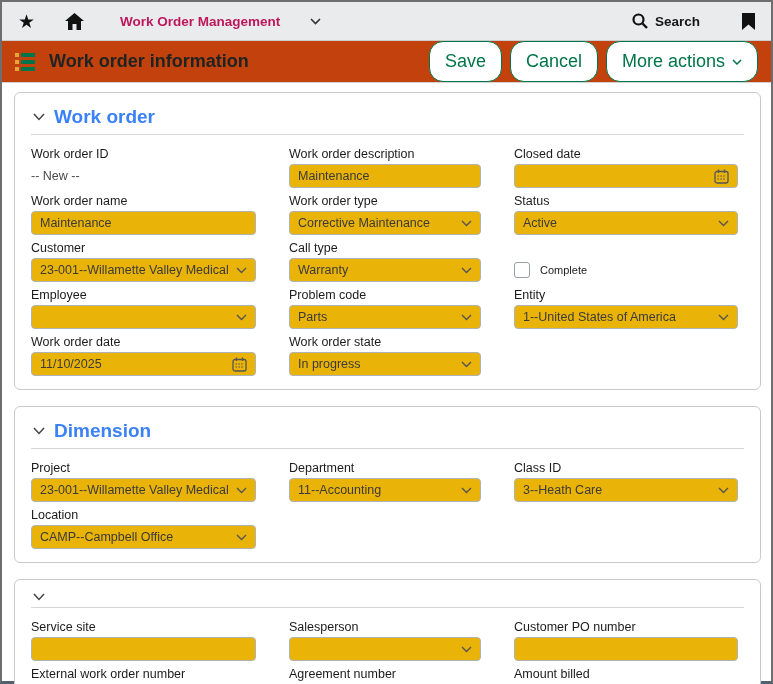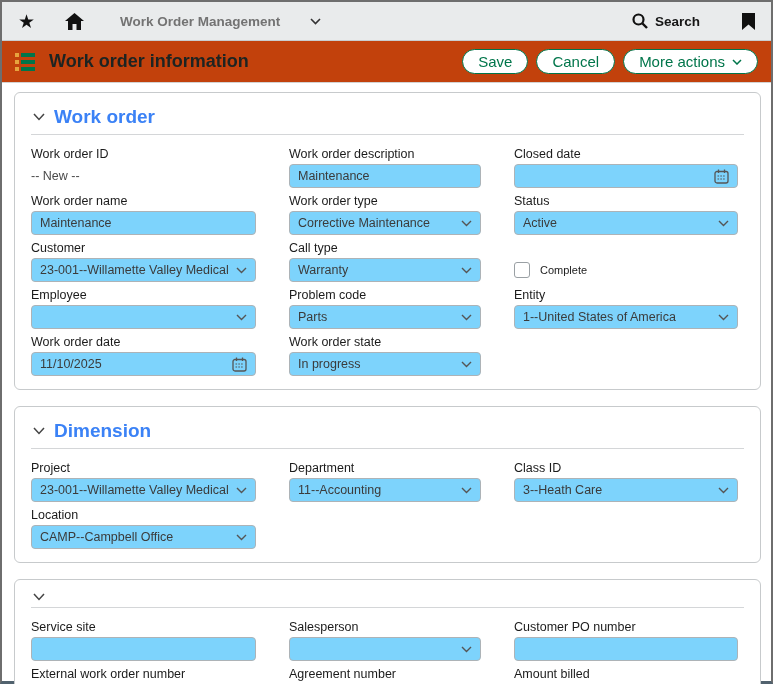--- a/index.html
+++ b/index.html
@@ -8,57 +8,57 @@
   .window { width:773px; height:684px; border:2px solid #6e6e6e;
             border-bottom:3px solid #51626e; background:#fff;
             display:flex; flex-direction:column; }
 
   
   .topbar { height:39px; flex:0 0 39px; background:#e9ebec;
             border-bottom:1px solid #c9cdd0; display:flex; align-items:center;
             padding:0 16px; }
   .star { font-size:19px; color:#111; line-height:1; cursor:pointer; }
   .home { margin-left:30px; cursor:pointer; display:flex; }
-  .app-title { margin-left:36px; font-size:13.5px; font-weight:bold; color:#737373; cursor:pointer; }
+  .app-title { margin-left:36px; font-size:13.5px; font-weight:bold; color:#be185d; cursor:pointer; }
   .tb-chev { margin-left:30px; display:flex; cursor:pointer; }
   .tb-spacer { flex:1; }
   .search { display:flex; align-items:center; gap:7px; cursor:pointer; }
   .search-label { font-size:13.5px; font-weight:bold; color:#161616; }
   .bookmark { margin-left:42px; display:flex; cursor:pointer; }
 
   
   .page-header { height:42px; flex:0 0 42px; background:#c2410c;
                  border-bottom:1px solid #d2d2d2; display:flex;
                  align-items:center; padding:0 13px; }
   .list-icon { display:flex; flex-direction:column; gap:3px; cursor:pointer; }
   .list-icon .row { display:flex; gap:2px; align-items:center; }
   .list-icon .dot { width:4px; height:4px; background:#e7a33e; }
   .list-icon .bar { width:14px; height:4px; background:#00754a; }
   .page-title { margin-left:14px; font-size:18px; font-weight:bold; color:#1d2422; }
   .ph-spacer { flex:1; }
   .btn { border:1.5px solid #00754a; color:#00754a; background:#fff;
-         border-radius:14px; height:25px; padding:0 15px; font-size:15px;
+         border-radius:14px; height:41px; padding:0 15px; font-size:18px;
          font-family:"Liberation Sans", sans-serif; cursor:pointer;
          display:flex; align-items:center; gap:7px; margin-left:8px; }
 
   
   .content { padding:9px 10px 0 12px; }
   .card { border:1px solid #c7cacc; border-radius:6px; background:#fff;
           padding:9px 16px 13px 16px; margin-bottom:16px; }
   .section-head { display:flex; align-items:center; gap:9px;
                   padding:4px 0 6px 2px; border-bottom:1px solid #d4d6d8;
                   margin-bottom:12px; cursor:pointer; }
   .section-title { font-size:19px; font-weight:bold; color:#3b82f6; }
 
   .grid { display:grid; grid-template-columns:225px 192px 224px;
           column-gap:33px; row-gap:6px; }
   .field label { display:block; font-size:12.5px; color:#1b1b1b;
                  line-height:14px; margin-bottom:3px; }
   .control { height:24px; border:1px solid #adb3b7; border-radius:4px;
-             background:#7dd3fc; display:flex; align-items:center;
+             background:#eab308; display:flex; align-items:center;
              padding:0 8px; font-size:12.5px; color:#3b3b3b; }
   .control .val { flex:1; white-space:nowrap; overflow:hidden; }
   .select { cursor:pointer;justify-content:center; }
   .static-val { height:24px; display:flex; align-items:center;
                 font-size:12.5px; color:#4a4a4a; }
   .checkbox-cell { display:flex; align-items:flex-end; }
   .checkbox-row { height:24px; display:flex; align-items:center; gap:10px; cursor:pointer; }
   .checkbox { width:16px; height:16px; border:1px solid #9aa0a4;
               border-radius:3px; background:#fff; }
   .checkbox-label { font-size:11px; color:#1b1b1b; }

